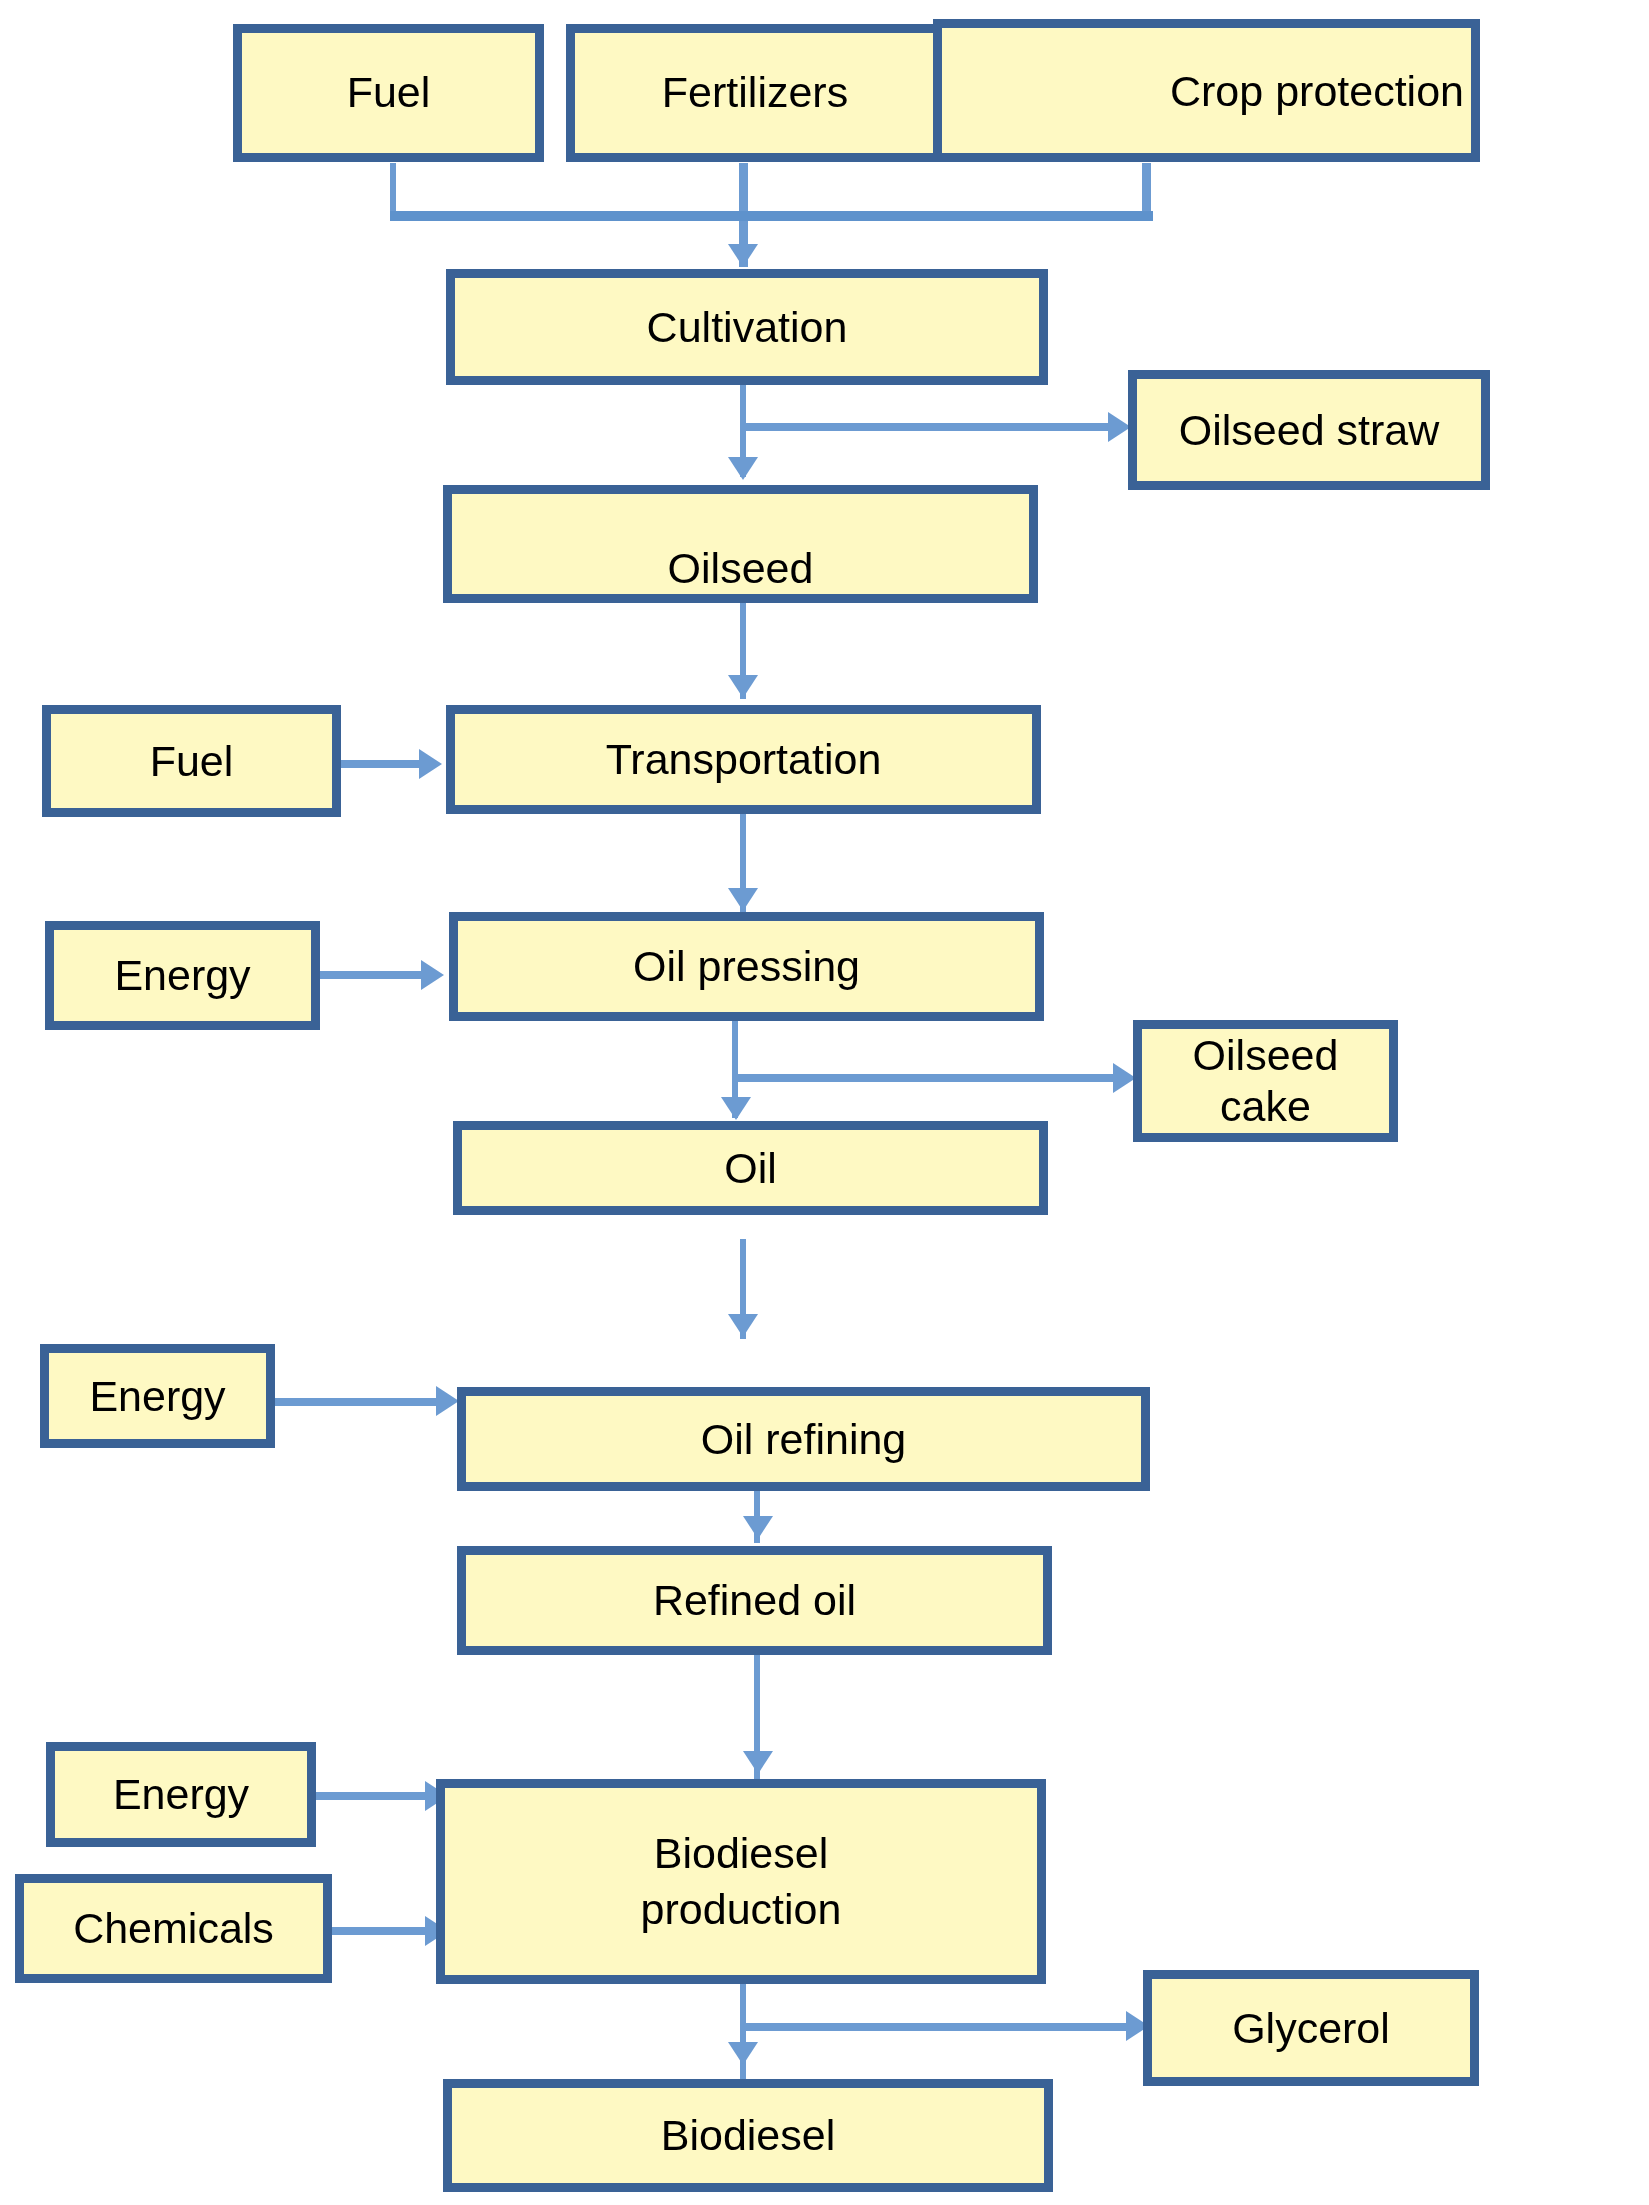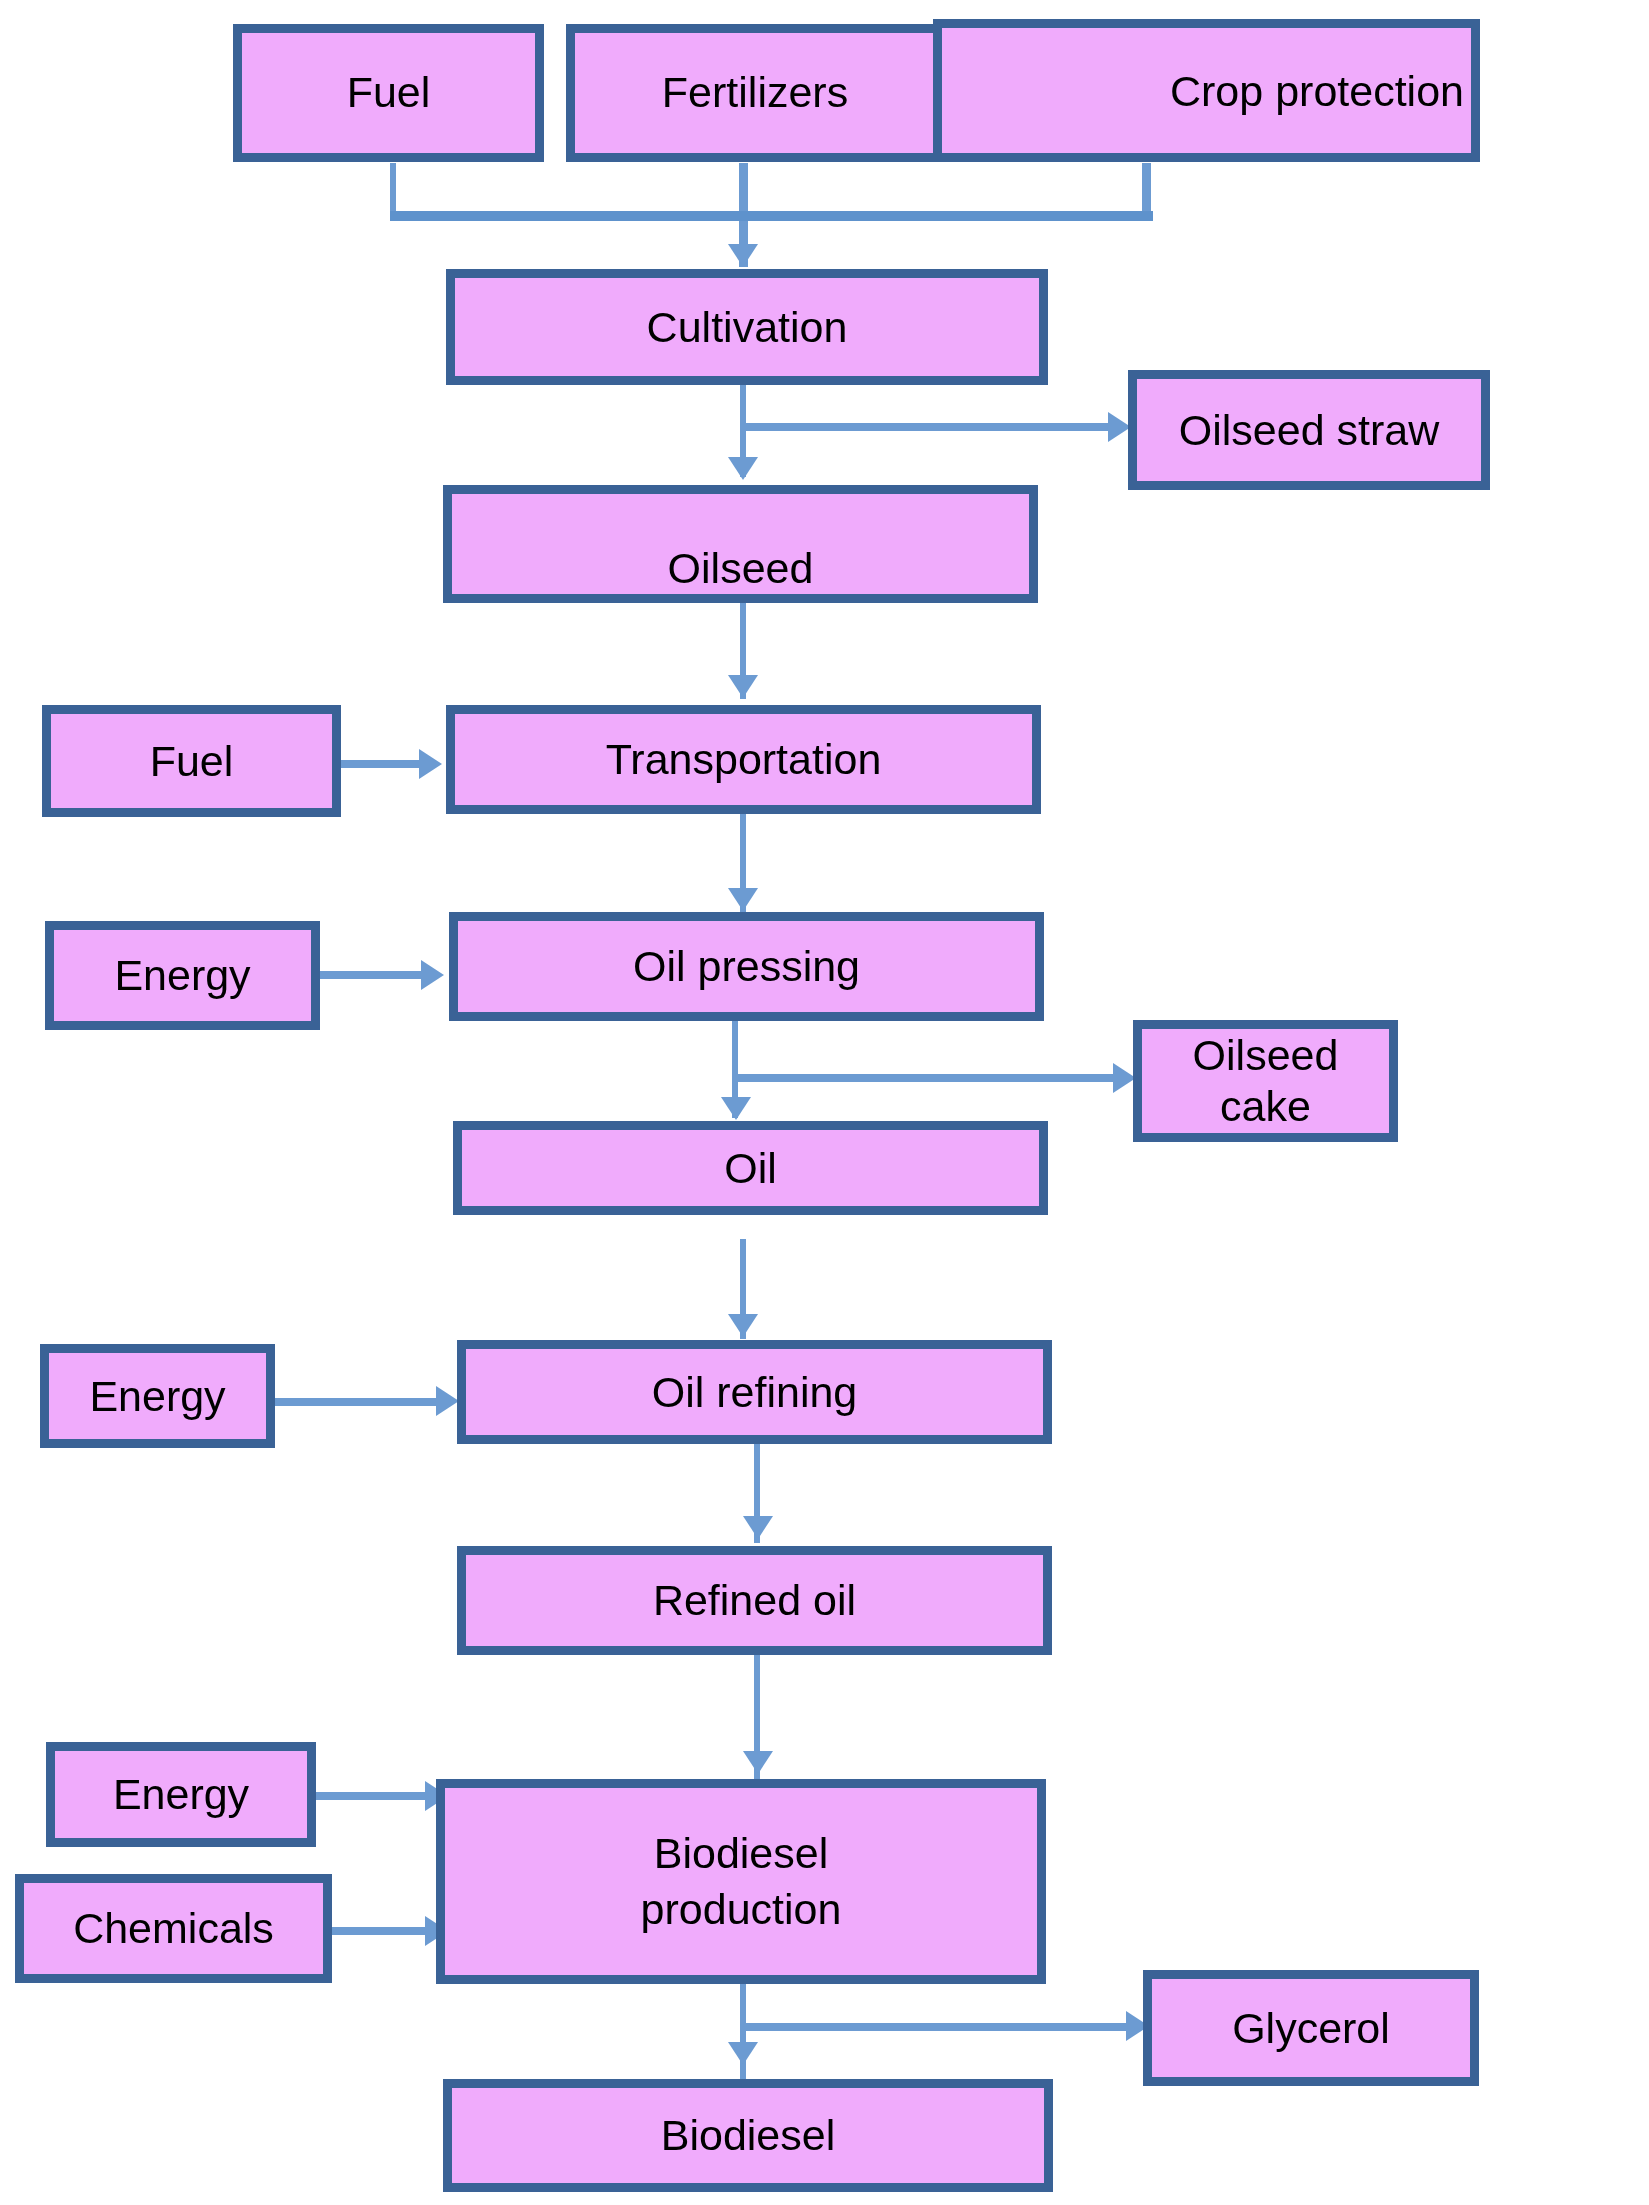--- a/index.html
+++ b/index.html
@@ -12,21 +12,21 @@
     width: 1649px;
     height: 2205px;
     background: #ffffff;
     font-family: "Liberation Sans", sans-serif;
     overflow: hidden;
   }
   .node {
     position: absolute;
     box-sizing: border-box;
     border: 9px solid #3A6296;
-    background: #f0abfc;
+    background: #fef9c3;
     display: flex;
     align-items: center;
     justify-content: center;
     text-align: center;
   }
   .node .label {
     color: #000000;
     font-size: 43px;
     line-height: 1.18;
     font-weight: 400;
@@ -168,21 +168,21 @@
   </div>
 
   <div class="node" style="left:453px; top:1121px; width:595px; height:94px;">
     <span class="label">Oil</span>
   </div>
 
   <div class="node" style="left:40px; top:1344px; width:235px; height:104px;">
     <span class="label">Energy</span>
   </div>
 
-  <div class="node" style="left:457px; top:1340px; width:595px; height:104px;">
+  <div class="node" style="left:457px; top:1387px; width:693px; height:104px;">
     <span class="label">Oil refining</span>
   </div>
 
   <div class="node" style="left:457px; top:1546px; width:595px; height:109px;">
     <span class="label">Refined oil</span>
   </div>
 
   <div class="node" style="left:46px; top:1742px; width:270px; height:105px;">
     <span class="label">Energy</span>
   </div>

